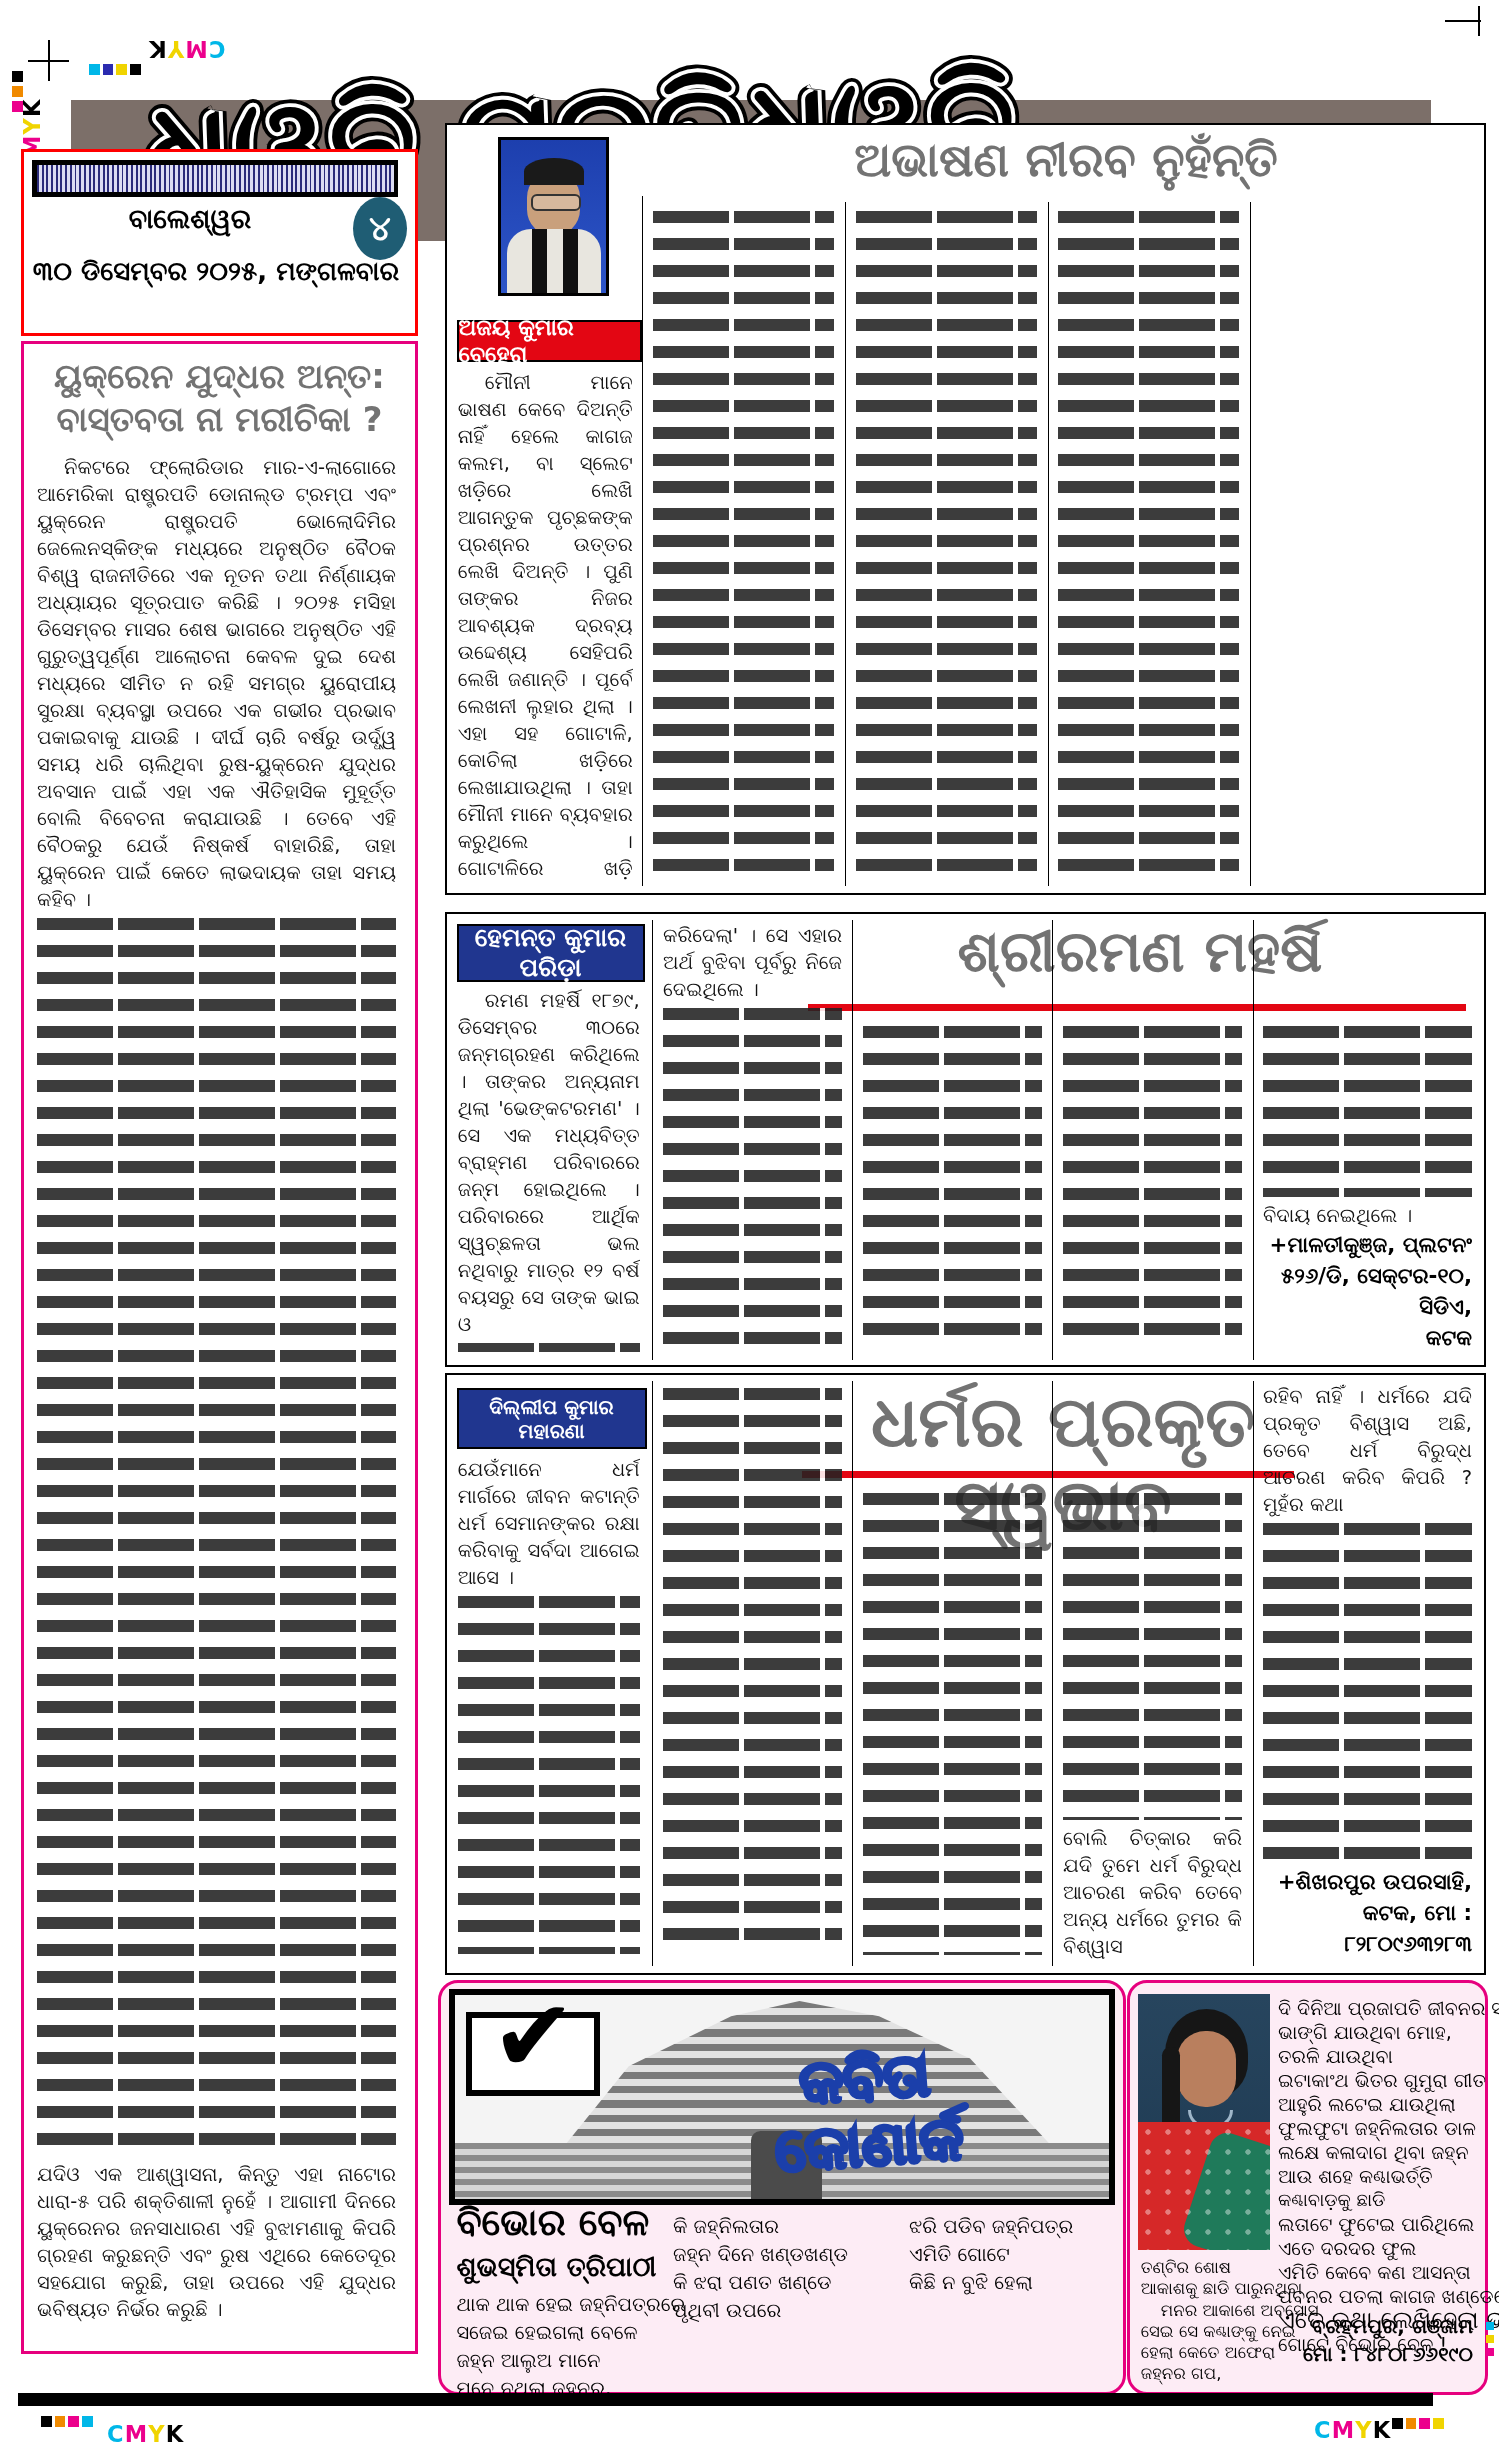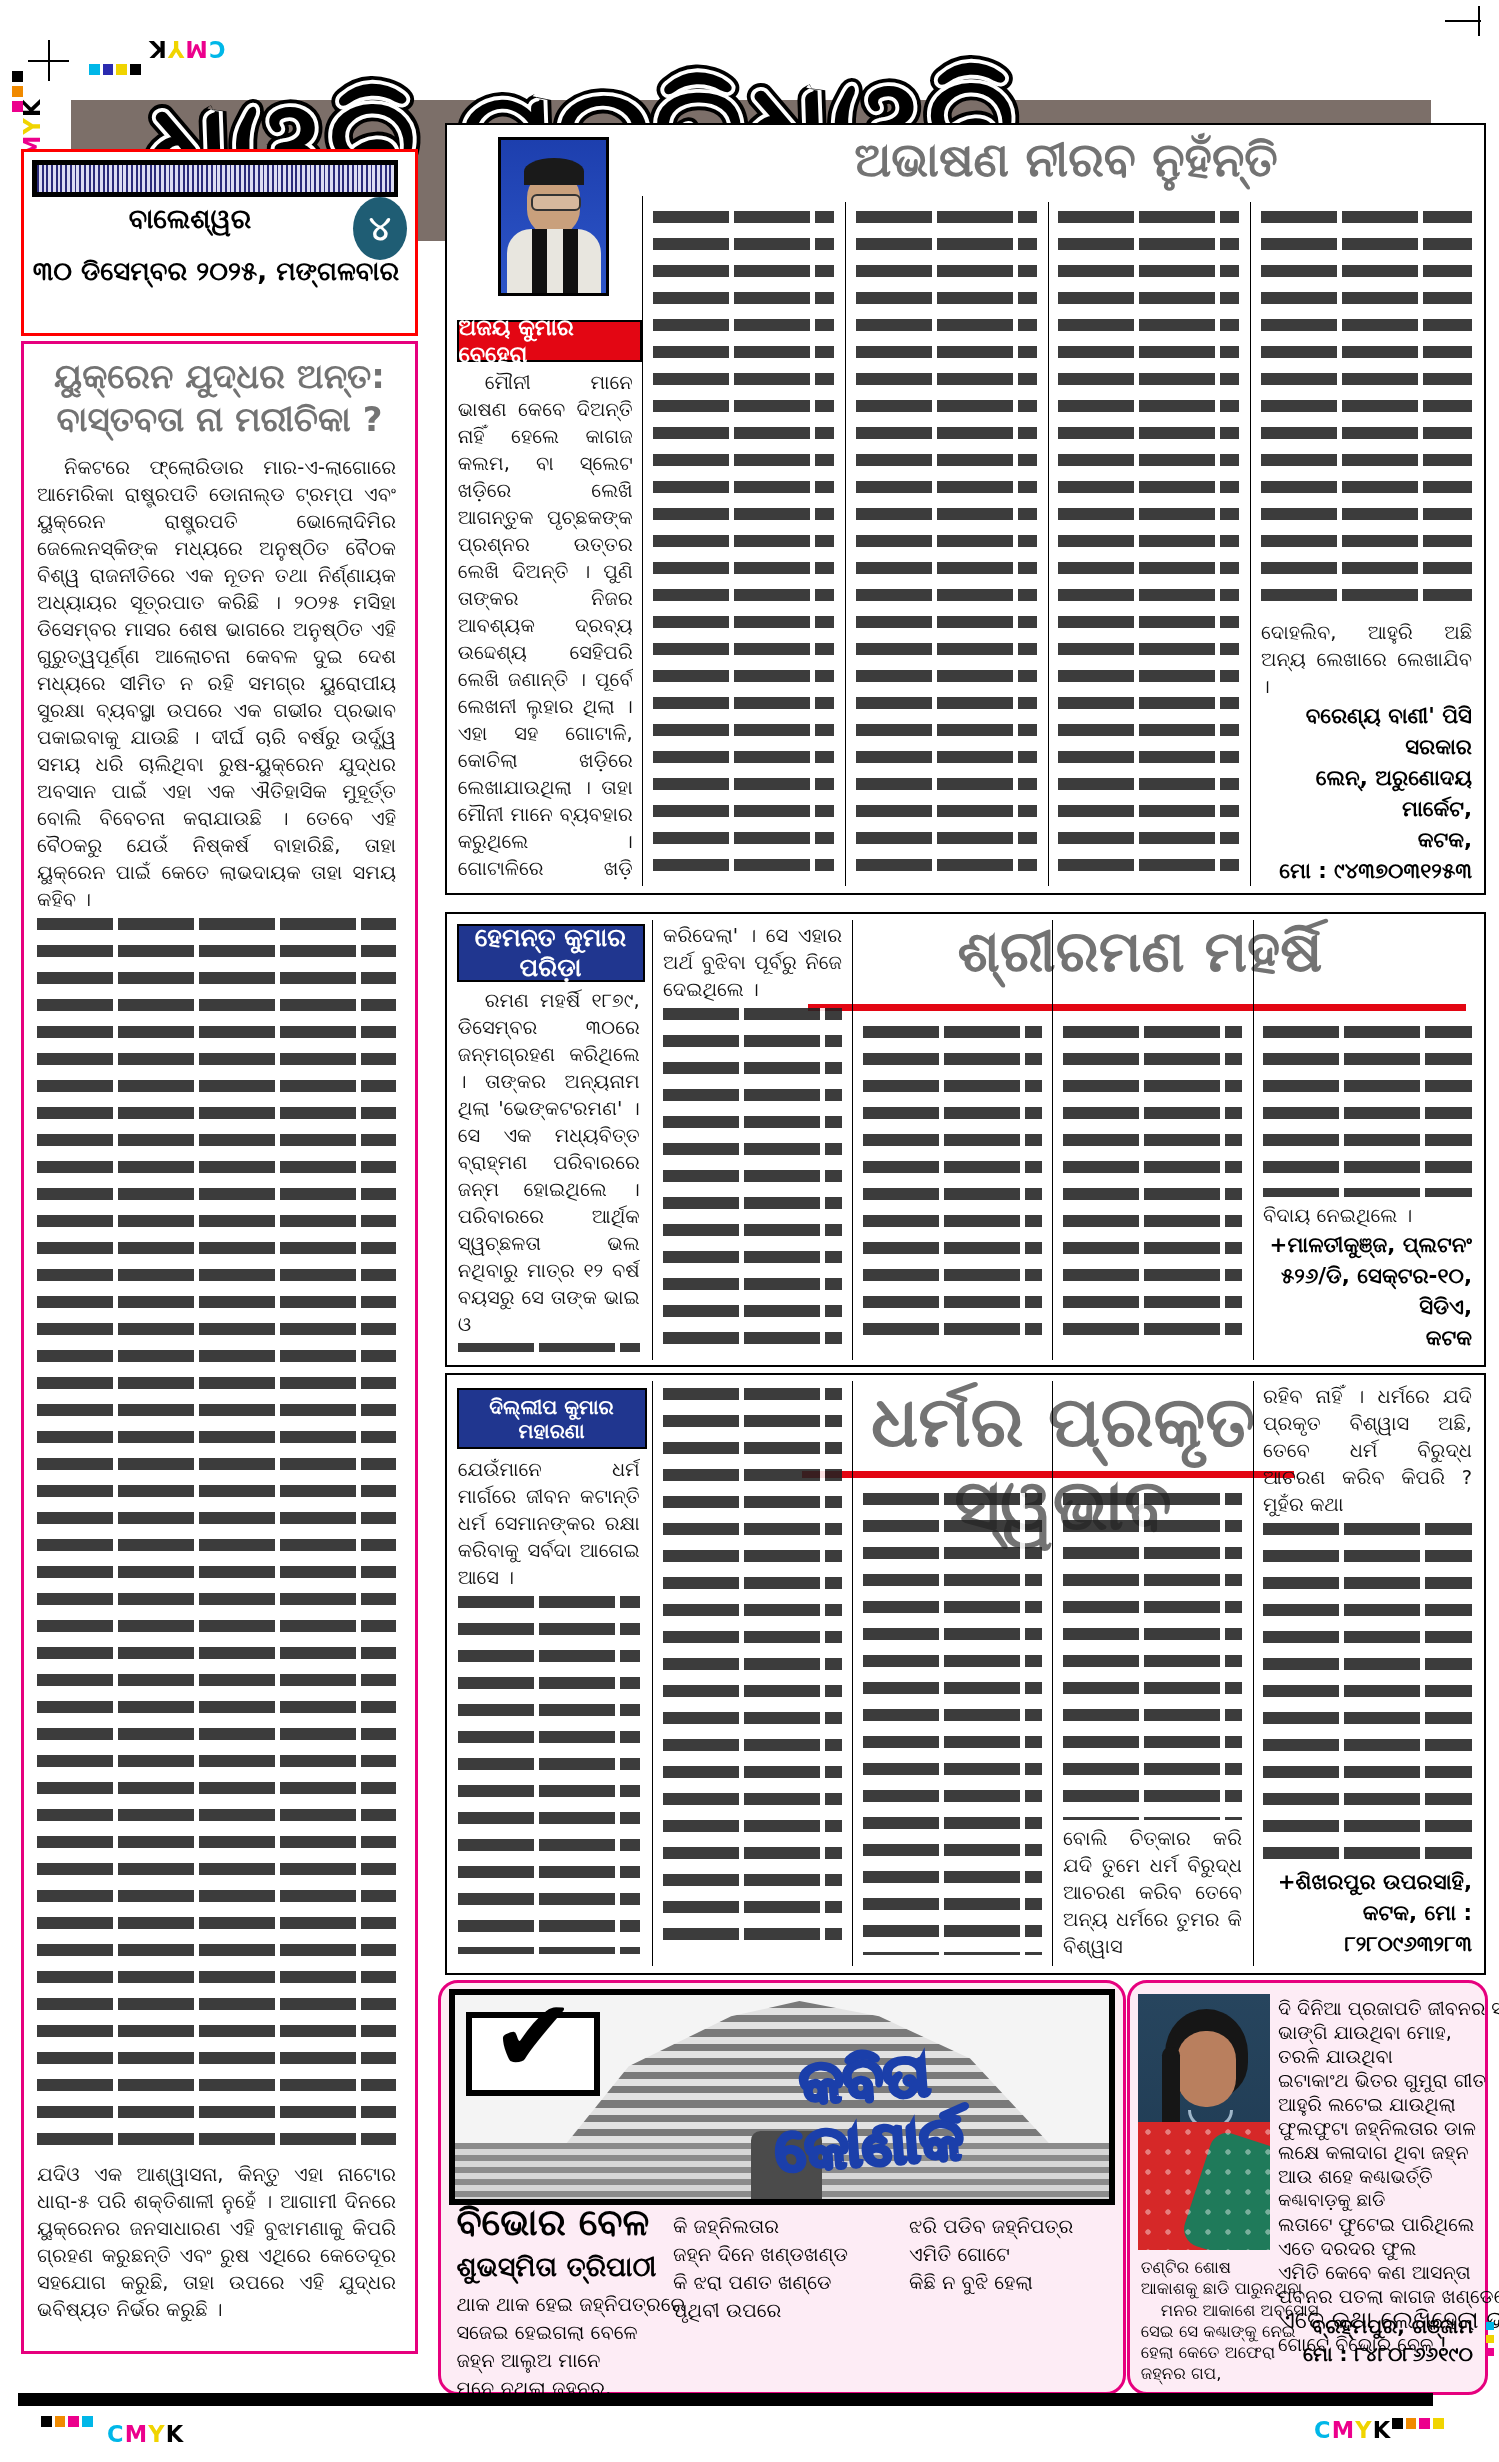--- a/index.html
+++ b/index.html
@@ -110,30 +110,20 @@
     </div>
     <div class="colflex" style="position:absolute;left:206px;top:81px;width:181px;height:680px;">
       <div class="greek"></div>
     </div>
     <div class="colflex" style="position:absolute;left:409px;top:81px;width:181px;height:680px;">
       <div class="greek"></div>
     </div>
     <div class="colflex" style="position:absolute;left:611px;top:81px;width:181px;height:680px;">
       <div class="greek"></div>
     </div>
-    <div class="colflex" style="position:absolute;left:814px;top:81px;width:211px;height:680px;">
-      <div class="greek"></div>
-      <p class="body-text" style="margin:0;">ଦୋହଲିବ, ଆହୁରି ଅଛି ଅନ୍ୟ ଲେଖାରେ ଲେଖାଯିବ ।</p>
-      <div class="sig">
-        <div>ବରେଣ୍ୟ ବାଣୀ' ପିସି ସରକାର</div>
-        <div>ଲେନ୍, ଅରୁଣୋଦୟ ମାର୍କେଟ,</div>
-        <div>କଟକ,</div>
-        <div>ମୋ : ୯୪୩୭୦୩୧୨୫୩</div>
-      </div>
-    </div>
   </div>
 
   <div class="abs" style="left:445px;top:912px;width:1037px;height:451px;border:2.4px solid #000;background:#fff;">
     <div class="bylinebox" style="position:absolute;left:9.5px;top:9.5px;width:184px;height:54px;font-size:25px;">
       <span>ହେମନ୍ତ କୁମାର ପରିଡ଼ା</span>
     </div>
     <div class="abs headline" style="left:367px;top:3.6px;width:652px;font-size:57px;">ଶ୍ରୀରମଣ ମହର୍ଷି</div>
     <div class="abs redbar" style="left:361px;top:90px;width:658px;"></div>
 
     <div class="abs rule" style="left:205px;top:6px;height:440px;"></div>

